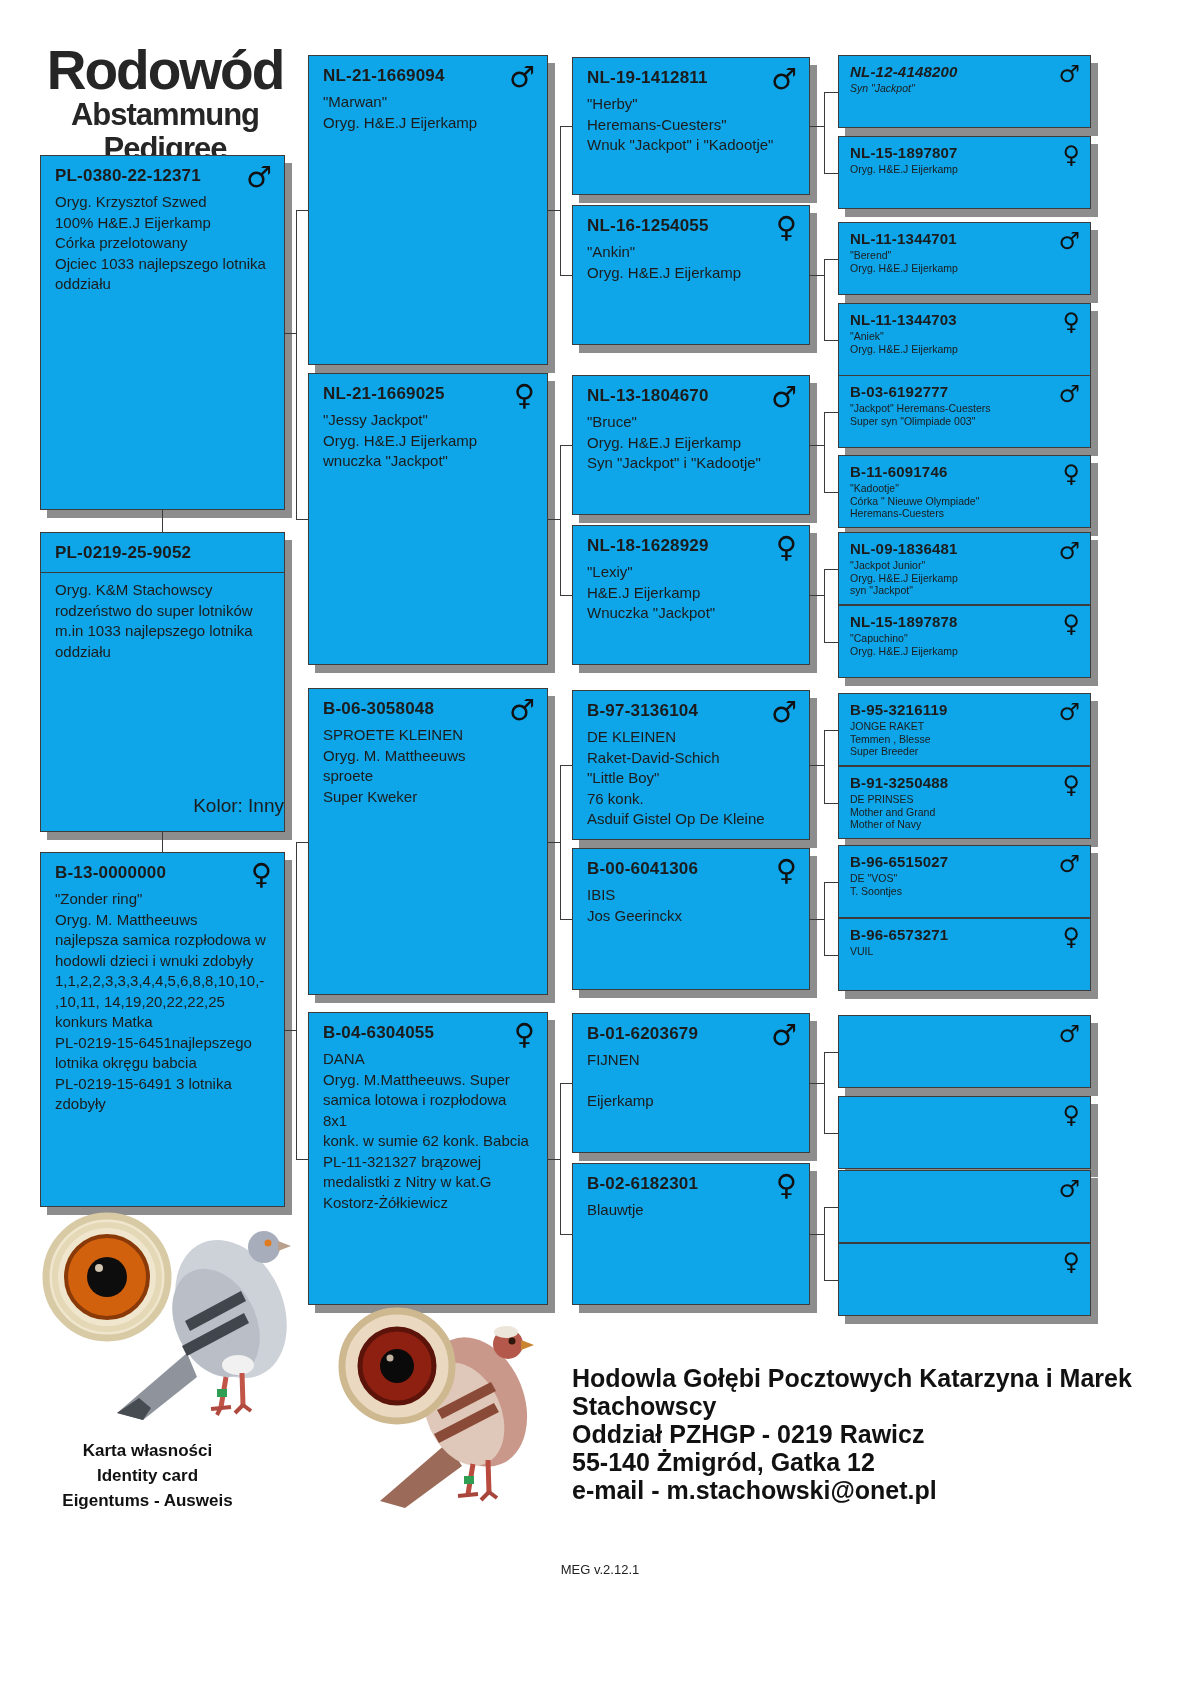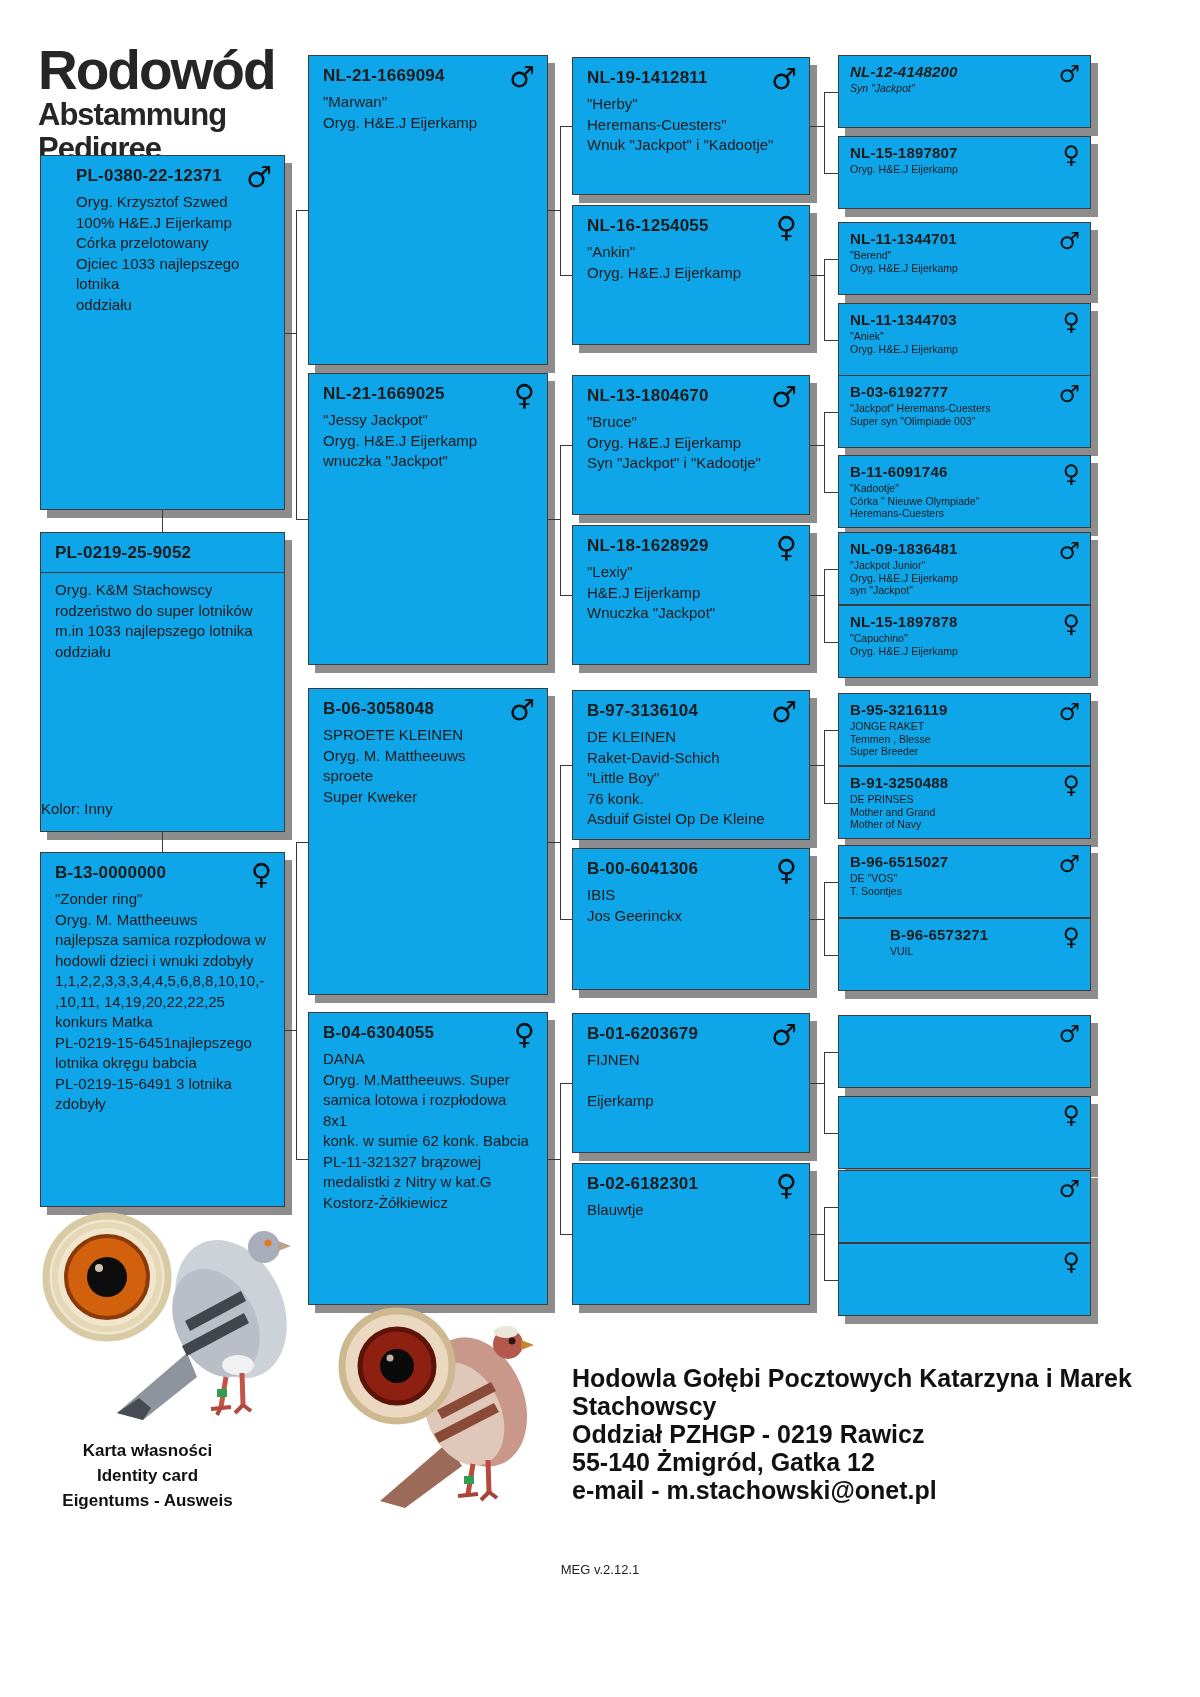--- a/index.html
+++ b/index.html
@@ -1,32 +1,32 @@
 <!DOCTYPE html>
 <html><head>
 <meta charset="utf-8">
 <style>
   html,body{margin:0;padding:0;background:#ffffff;}
   .page{position:relative;width:1200px;height:1697px;background:#ffffff;overflow:hidden;
         font-family:"Liberation Sans",sans-serif;color:#1c1c1c;}
   
-  .titleblock{position:absolute;left:38px;top:42px;width:254px;text-align:left;color:#262626;}
+  .titleblock{position:absolute;left:38px;top:42px;width:254px;text-align:center;color:#262626;}
   .title-main{font-size:55px;font-weight:700;letter-spacing:-2px;line-height:56px;}
   .title-sub{font-size:31px;font-weight:700;line-height:34px;letter-spacing:-1px;}
   
   .pbox{position:absolute;background:#0ea5e9;border:1px solid #3c3c3c;box-shadow:7px 8px 0 #8d8d8d;box-sizing:border-box;}
   .pbox .ring{font-weight:700;font-size:17px;padding:10px 14px 3px;letter-spacing:0.2px;}
   .pbox .body{font-size:15px;line-height:20.5px;padding:3px 14px 0;}
   .pbox .sex{position:absolute;top:7px;right:12px;font-size:29px;line-height:1;
              font-family:"DejaVu Sans",sans-serif;color:#111;}
   .pbox.small .ring{font-size:15px;padding:7px 11px 1px;}
   .pbox.small .body{font-size:10.5px;line-height:12.5px;padding:1px 11px 0;}
   .pbox.small .sex{font-size:24px;top:6px;right:10px;}
   .pbox.subject .ring{border-bottom:1px solid #3c3c3c;padding-bottom:9px;margin-bottom:4px;}
-  .subject-note{position:absolute;bottom:14px;left:0;right:0;text-align:left;font-size:15px;margin-top:23px;}
+  .subject-note{position:absolute;bottom:14px;left:0;right:0;text-align:right;font-size:19px;margin-top:23px;}
   .conn{position:absolute;background:#3a3a3a;}
   
   .owner-caption{position:absolute;left:40px;top:1438px;width:215px;text-align:center;
                  font-weight:700;font-size:17px;line-height:25px;color:#111;}
   .contact{position:absolute;left:572px;top:1364px;width:560px;font-weight:700;
            font-size:25px;line-height:28px;color:#111;}
   .footer{position:absolute;left:0;right:0;top:1562px;text-align:center;font-size:13px;color:#222;}
   .photo{position:absolute;}
 </style>
 </head>
@@ -34,21 +34,21 @@
 
 <div class="page">
 
   <div class="titleblock">
     <div class="title-main">Rodowód</div>
     <div class="title-sub">Abstammung</div>
     <div class="title-sub">Pedigree</div>
   </div>
 
   <div id="tree" style="position:absolute;left:0;top:0;width:100%;height:100%;">
-      <div class="pbox" style="left: 40px; top: 155px; width: 245px; height: 355px; padding-left: 21px;">
+      <div class="pbox" style="left: 40px; top: 155px; width: 245px; height: 355px;">
         <div class="ring">PL-0380-22-12371</div>
         <span class="sex">♂</span>
         <div class="body">
           <div>Oryg. Krzysztof Szwed</div>
           <div>100% H&amp;E.J Eijerkamp</div>
           <div>Córka przelotowany</div>
           <div>Ojciec 1033 najlepszego lotnika</div>
           <div>oddziału</div>
         </div>
       </div>
@@ -272,21 +272,21 @@
         </div>
       </div>
       <div class="pbox small" style="left: 838px; top: 845px; width: 253px; height: 73px;">
         <div class="ring">B-96-6515027</div>
         <span class="sex">♂</span>
         <div class="body">
           <div>DE "VOS"</div>
           <div>T. Soontjes</div>
         </div>
       </div>
-      <div class="pbox small" style="left: 838px; top: 918px; width: 253px; height: 73px; padding-left: 40px;">
+      <div class="pbox small" style="left: 838px; top: 918px; width: 253px; height: 73px;">
         <div class="ring">B-96-6573271</div>
         <span class="sex">♀</span>
         <div class="body">
           <div>VUIL</div>
         </div>
       </div>
       <div class="pbox small" style="left: 838px; top: 1015px; width: 253px; height: 73px;">
         <div class="ring">&nbsp;</div>
         <span class="sex">♂</span>
       </div>

